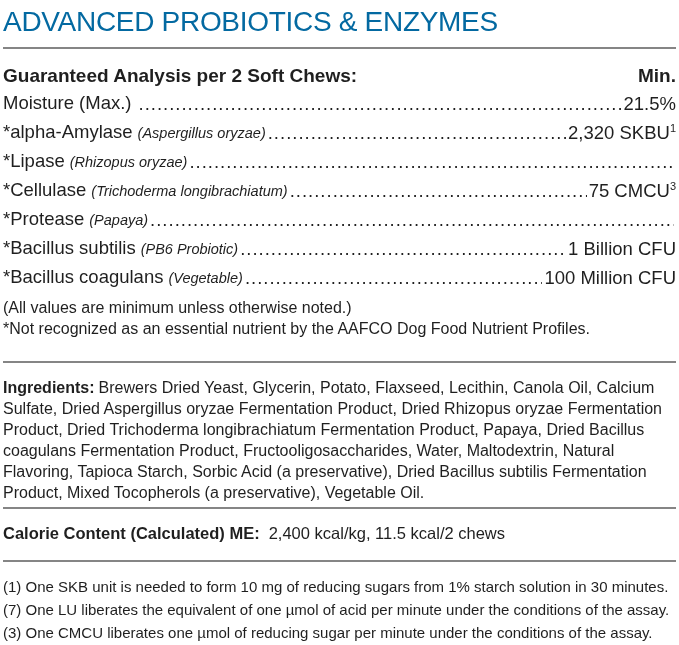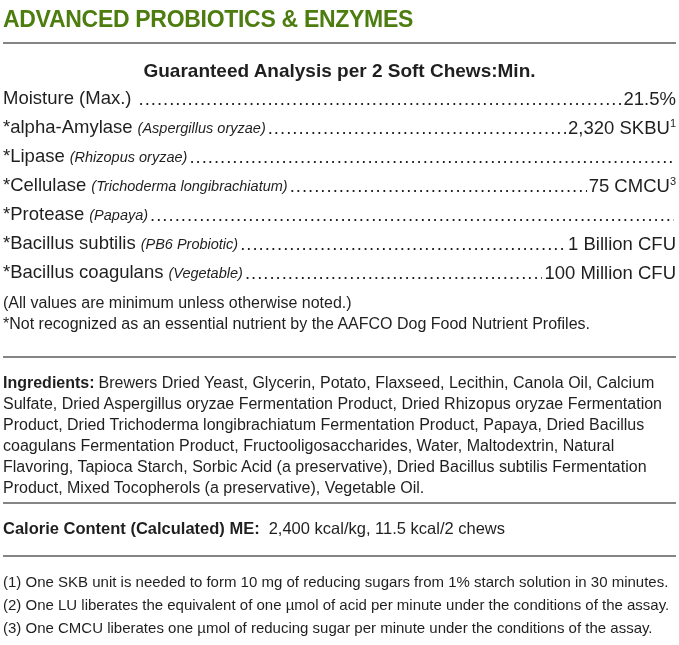--- a/index.html
+++ b/index.html
@@ -14,38 +14,38 @@
     -webkit-font-smoothing: antialiased;
   }
   .page {
     width: 679px;
     height: 645px;
     padding: 0 3px;
     box-sizing: border-box;
   }
   .title {
     margin: 6px 0 0 0;
-    font-size: 23px;
-    font-weight: 700;
+    font-size: 28px;
+    font-weight: 400;
     letter-spacing: -0.3px;
-    color: #4d7c0f;
+    color: #0369a1;
   }
   .rule {
     border: none;
     border-top: 2px solid #858585;
     margin: 0;
   }
   .rule-1 { margin-top: 9px; }
   .rule-2 { margin-top: 22px; }
   .rule-3 { margin-top: 4px; }
   .rule-4 { margin-top: 16px; }
 
   .ga-header {
     display: flex;
-    justify-content: center;
+    justify-content: space-between;
     align-items: baseline;
     margin-top: 14px;
     font-size: 19px;
     font-weight: 700;
     line-height: 26px;
   }
   .ga-row {
     display: flex;
     align-items: center;
     font-size: 18.5px;
@@ -176,18 +176,18 @@
   <p class="para"><span class="lead">Ingredients:</span><span>Brewers Dried Yeast, Glycerin, Potato, Flaxseed, Lecithin, Canola Oil, Calcium Sulfate, Dried Aspergillus oryzae Fermentation Product, Dried Rhizopus oryzae Fermentation Product, Dried Trichoderma longibrachiatum Fermentation Product, Papaya, Dried Bacillus coagulans Fermentation Product, Fructooligosaccharides, Water, Maltodextrin, Natural Flavoring, Tapioca Starch, Sorbic Acid (a preservative), Dried Bacillus subtilis Fermentation Product, Mixed Tocopherols (a preservative), Vegetable Oil.</span></p>
 
   <hr class="rule rule-3">
 
   <div class="calorie-line"><span class="lead">Calorie Content (Calculated) ME:</span><span>2,400 kcal/kg, 11.5 kcal/2 chews</span></div>
 
   <hr class="rule rule-4">
 
   <div class="footnotes">
     <div class="footnote">(1) One SKB unit is needed to form 10 mg of reducing sugars from 1% starch solution in 30 minutes.</div>
-    <div class="footnote">(2) One LU liberates the equivalent of one µmol of acid per minute under the conditions of the assay.</div>
+    <div class="footnote">(7) One LU liberates the equivalent of one µmol of acid per minute under the conditions of the assay.</div>
     <div class="footnote">(3) One CMCU liberates one µmol of reducing sugar per minute under the conditions of the assay.</div>
 
   </div>
 
 </div>
 
 </body></html>

